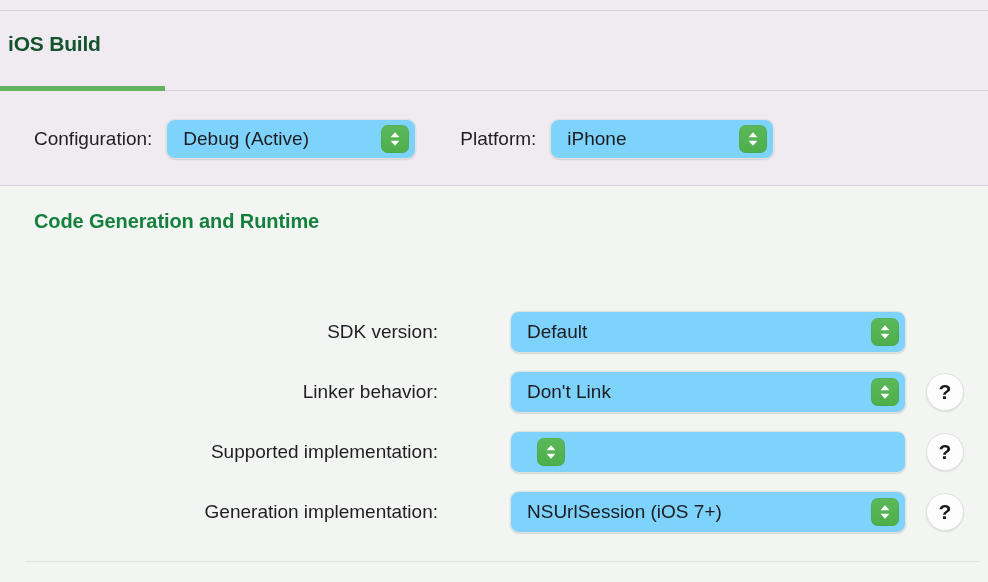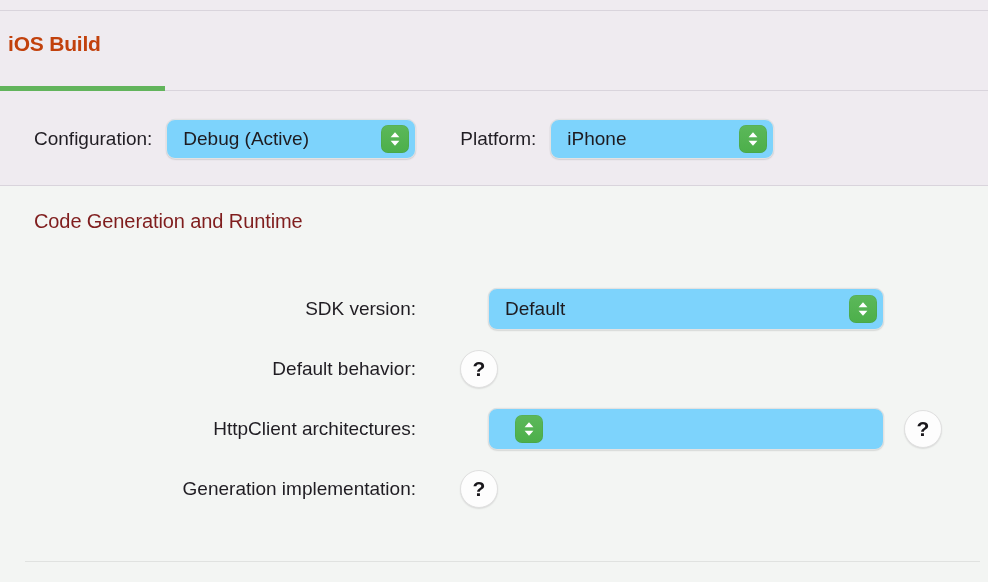--- a/index.html
+++ b/index.html
@@ -47,21 +47,21 @@
     width: 165px;
     height: 100%;
     display: flex;
     align-items: center;
     box-sizing: border-box;
     padding: 0 8px 14px 8px;
   }
   .tab-label {
     font-size: 21px;
     font-weight: bold;
-    color: #c2410c;
+    color: #14532d;
     letter-spacing: -0.2px;
     white-space: nowrap;
   }
   .tab-underline {
     position: absolute;
     left: 0;
     bottom: 0;
     width: 165px;
     height: 5px;
     background: #62b css;
@@ -143,30 +143,31 @@
   .content-pane {
     background: #f3f5f3;
     position: relative;
     height: 394px;
   }
   .section-title {
     position: absolute;
     left: 34px;
     top: 24px;
     font-size: 20px;
-    font-weight: normal;
-    color: #7f1d1d;
+    font-weight: bold;
+    color: #15803d;
     letter-spacing: -0.1px;
   }
 
   .form-rows {
     position: absolute;
     left: 0;
-    top: 93px;
+    top: 116px;
     right: 0;
+    padding-left: 22px;
   }
   .form-row {
     display: flex;
     align-items: center;
     height: 60px;
   }
   .form-label {
     width: 440px;
     flex: 0 0 440px;
     text-align: right;
@@ -268,41 +269,59 @@
           <span class="stepper">
             <svg width="16" height="20" viewBox="0 0 16 20" aria-hidden="true">
               <path d="M8 3.2 L12.4 8.2 L3.6 8.2 Z" fill="#ffffff"></path>
               <path d="M8 16.8 L3.6 11.8 L12.4 11.8 Z" fill="#ffffff"></path>
             </svg>
           </span>
         </div>
         <div class="help-spacer"></div>
       </div>
       <div class="form-row">
-        <span class="form-label">Default behavior:</span>
+        <span class="form-label">Linker behavior:</span>
+        <div class="popup popup-wide">
+          <span class="popup-value">Don't Link</span>
+          <span class="stepper">
+            <svg width="16" height="20" viewBox="0 0 16 20" aria-hidden="true">
+              <path d="M8 3.2 L12.4 8.2 L3.6 8.2 Z" fill="#ffffff"></path>
+              <path d="M8 16.8 L3.6 11.8 L12.4 11.8 Z" fill="#ffffff"></path>
+            </svg>
+          </span>
+        </div>
         <div class="help-btn">
           <span>?</span>
         </div>
       </div>
       <div class="form-row">
-        <span class="form-label">HttpClient architectures:</span>
+        <span class="form-label">Supported implementation:</span>
         <div class="popup popup-wide">
           <span class="stepper">
             <svg width="16" height="20" viewBox="0 0 16 20" aria-hidden="true">
               <path d="M8 3.2 L12.4 8.2 L3.6 8.2 Z" fill="#ffffff"></path>
               <path d="M8 16.8 L3.6 11.8 L12.4 11.8 Z" fill="#ffffff"></path>
             </svg>
           </span>
         </div>
         <div class="help-btn">
           <span>?</span>
         </div>
       </div>
       <div class="form-row">
         <span class="form-label">Generation implementation:</span>
+        <div class="popup popup-wide">
+          <span class="popup-value">NSUrlSession (iOS 7+)</span>
+          <span class="stepper">
+            <svg width="16" height="20" viewBox="0 0 16 20" aria-hidden="true">
+              <path d="M8 3.2 L12.4 8.2 L3.6 8.2 Z" fill="#ffffff"></path>
+              <path d="M8 16.8 L3.6 11.8 L12.4 11.8 Z" fill="#ffffff"></path>
+            </svg>
+          </span>
+        </div>
         <div class="help-btn">
           <span>?</span>
         </div>
       </div>
     </div>
 
   <div class="bottom-divider"></div>
 </div>
 
 </body></html>

